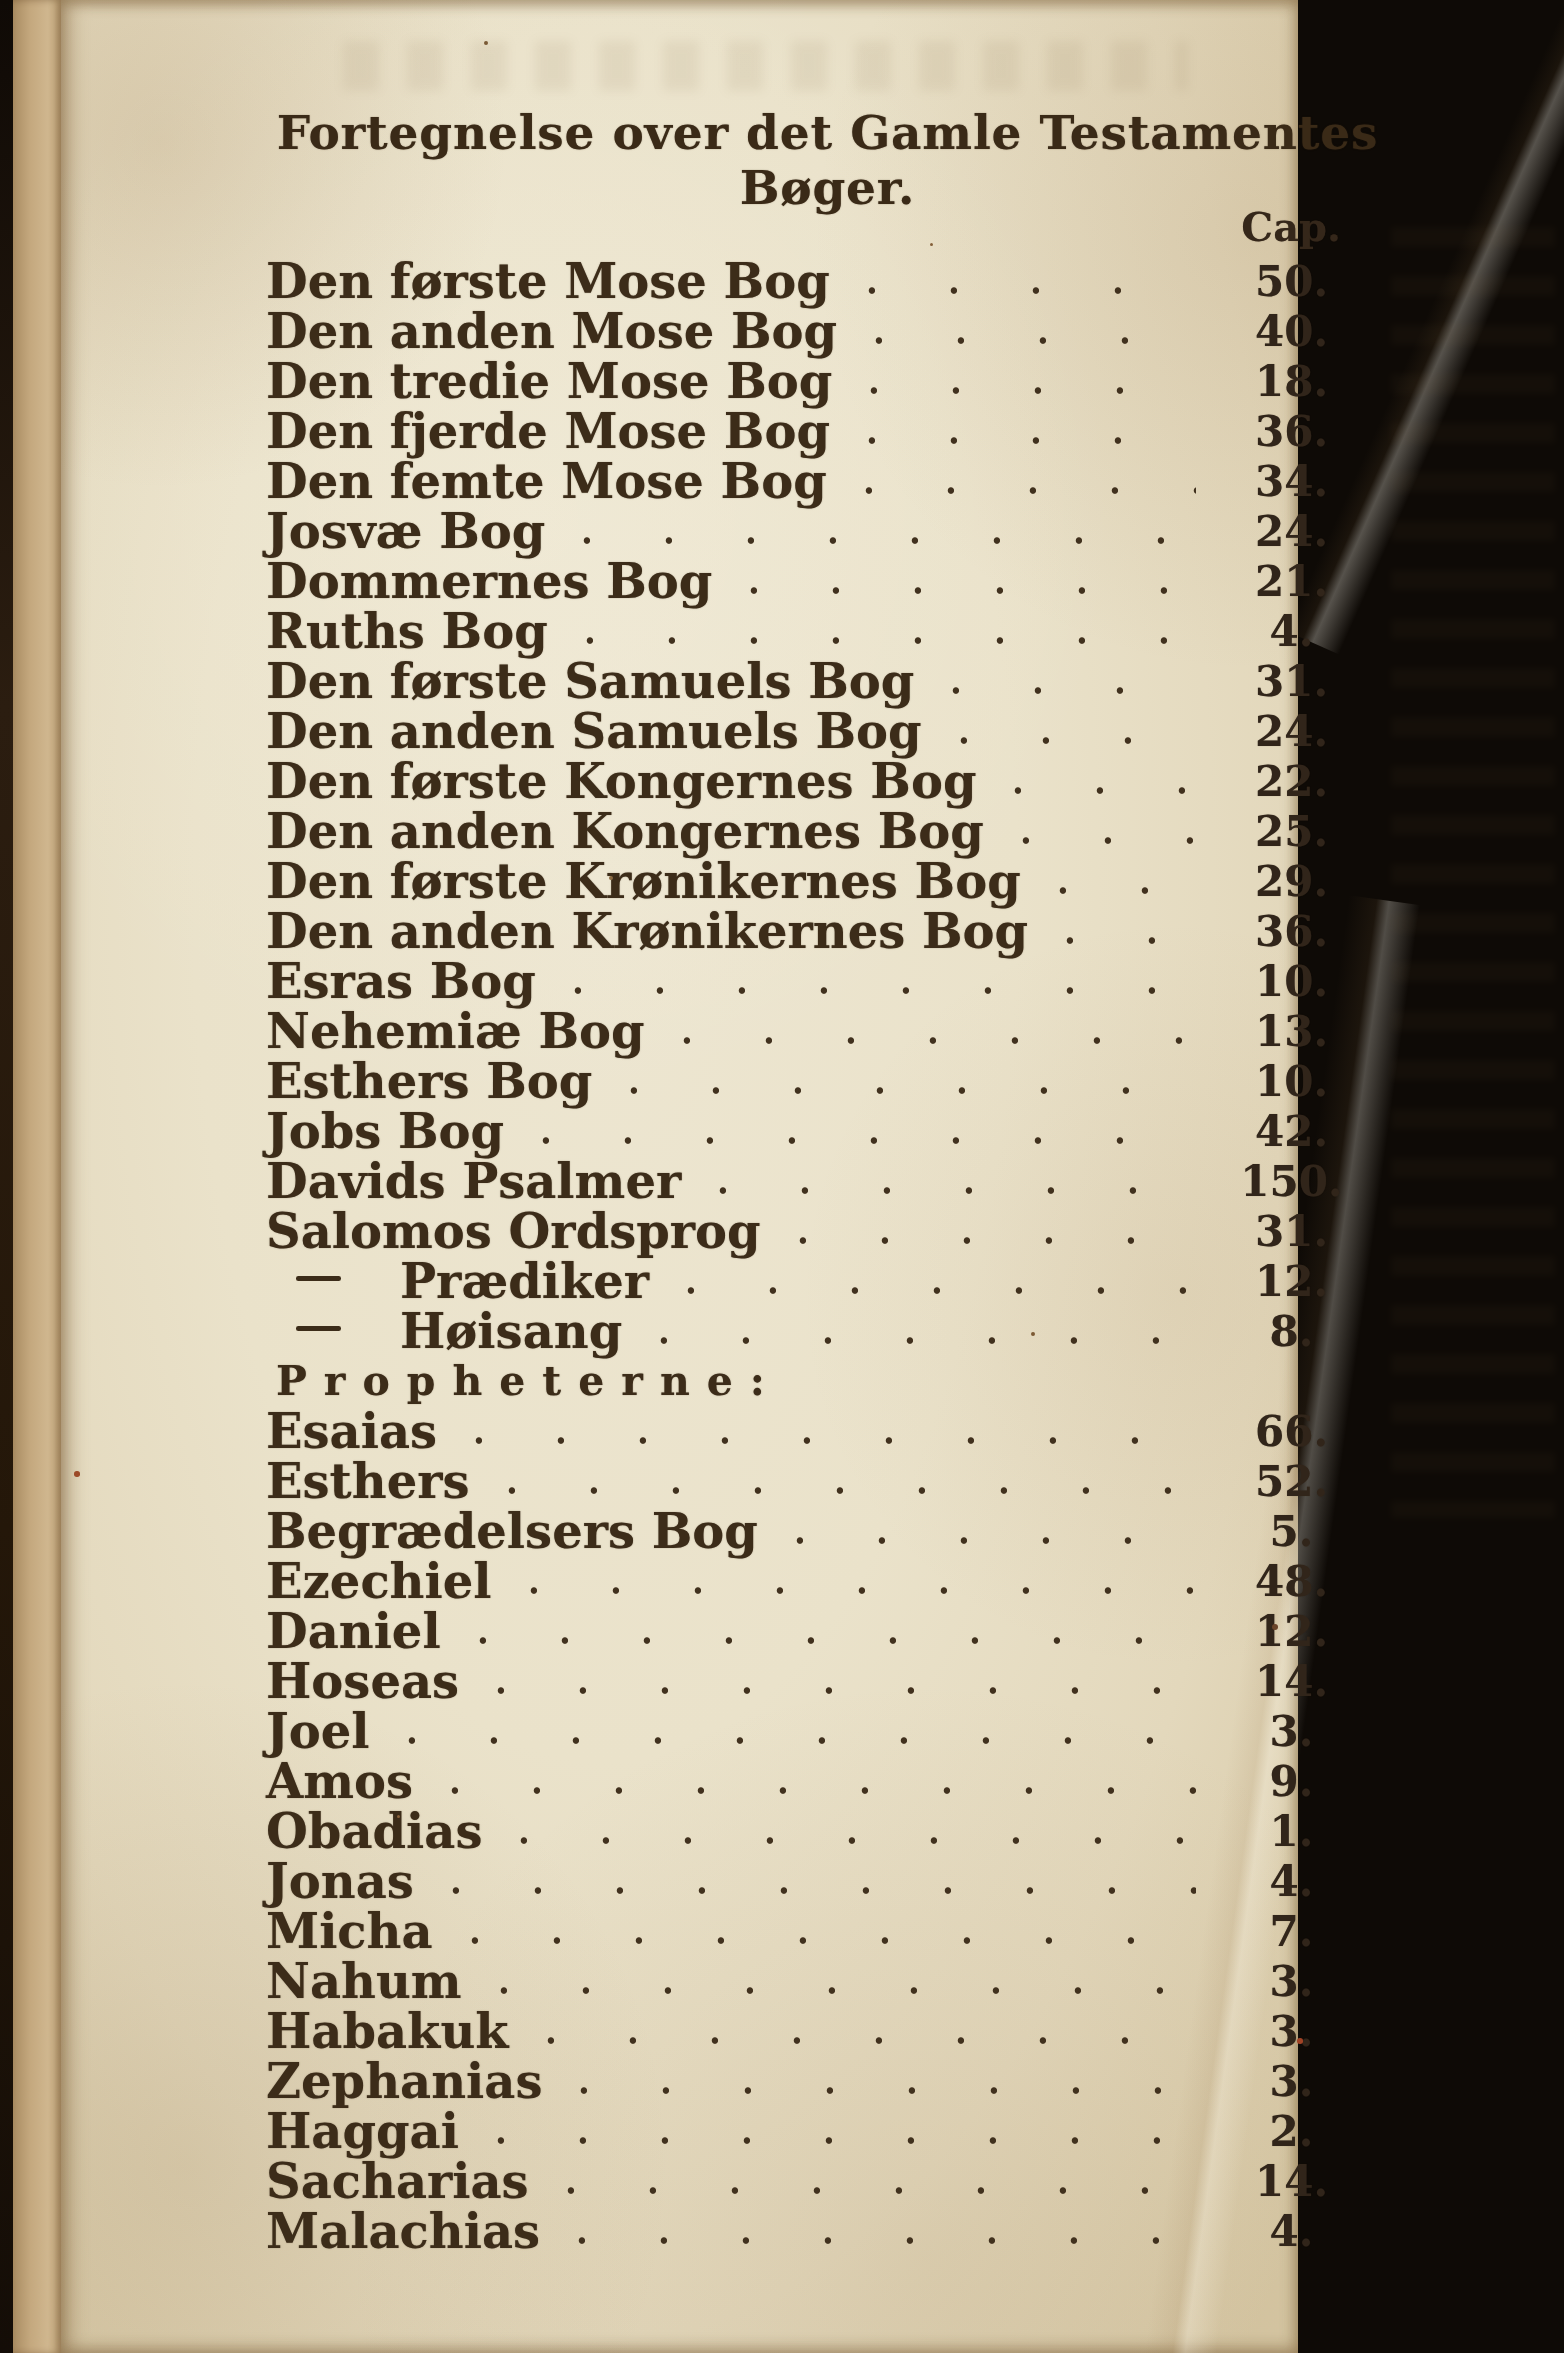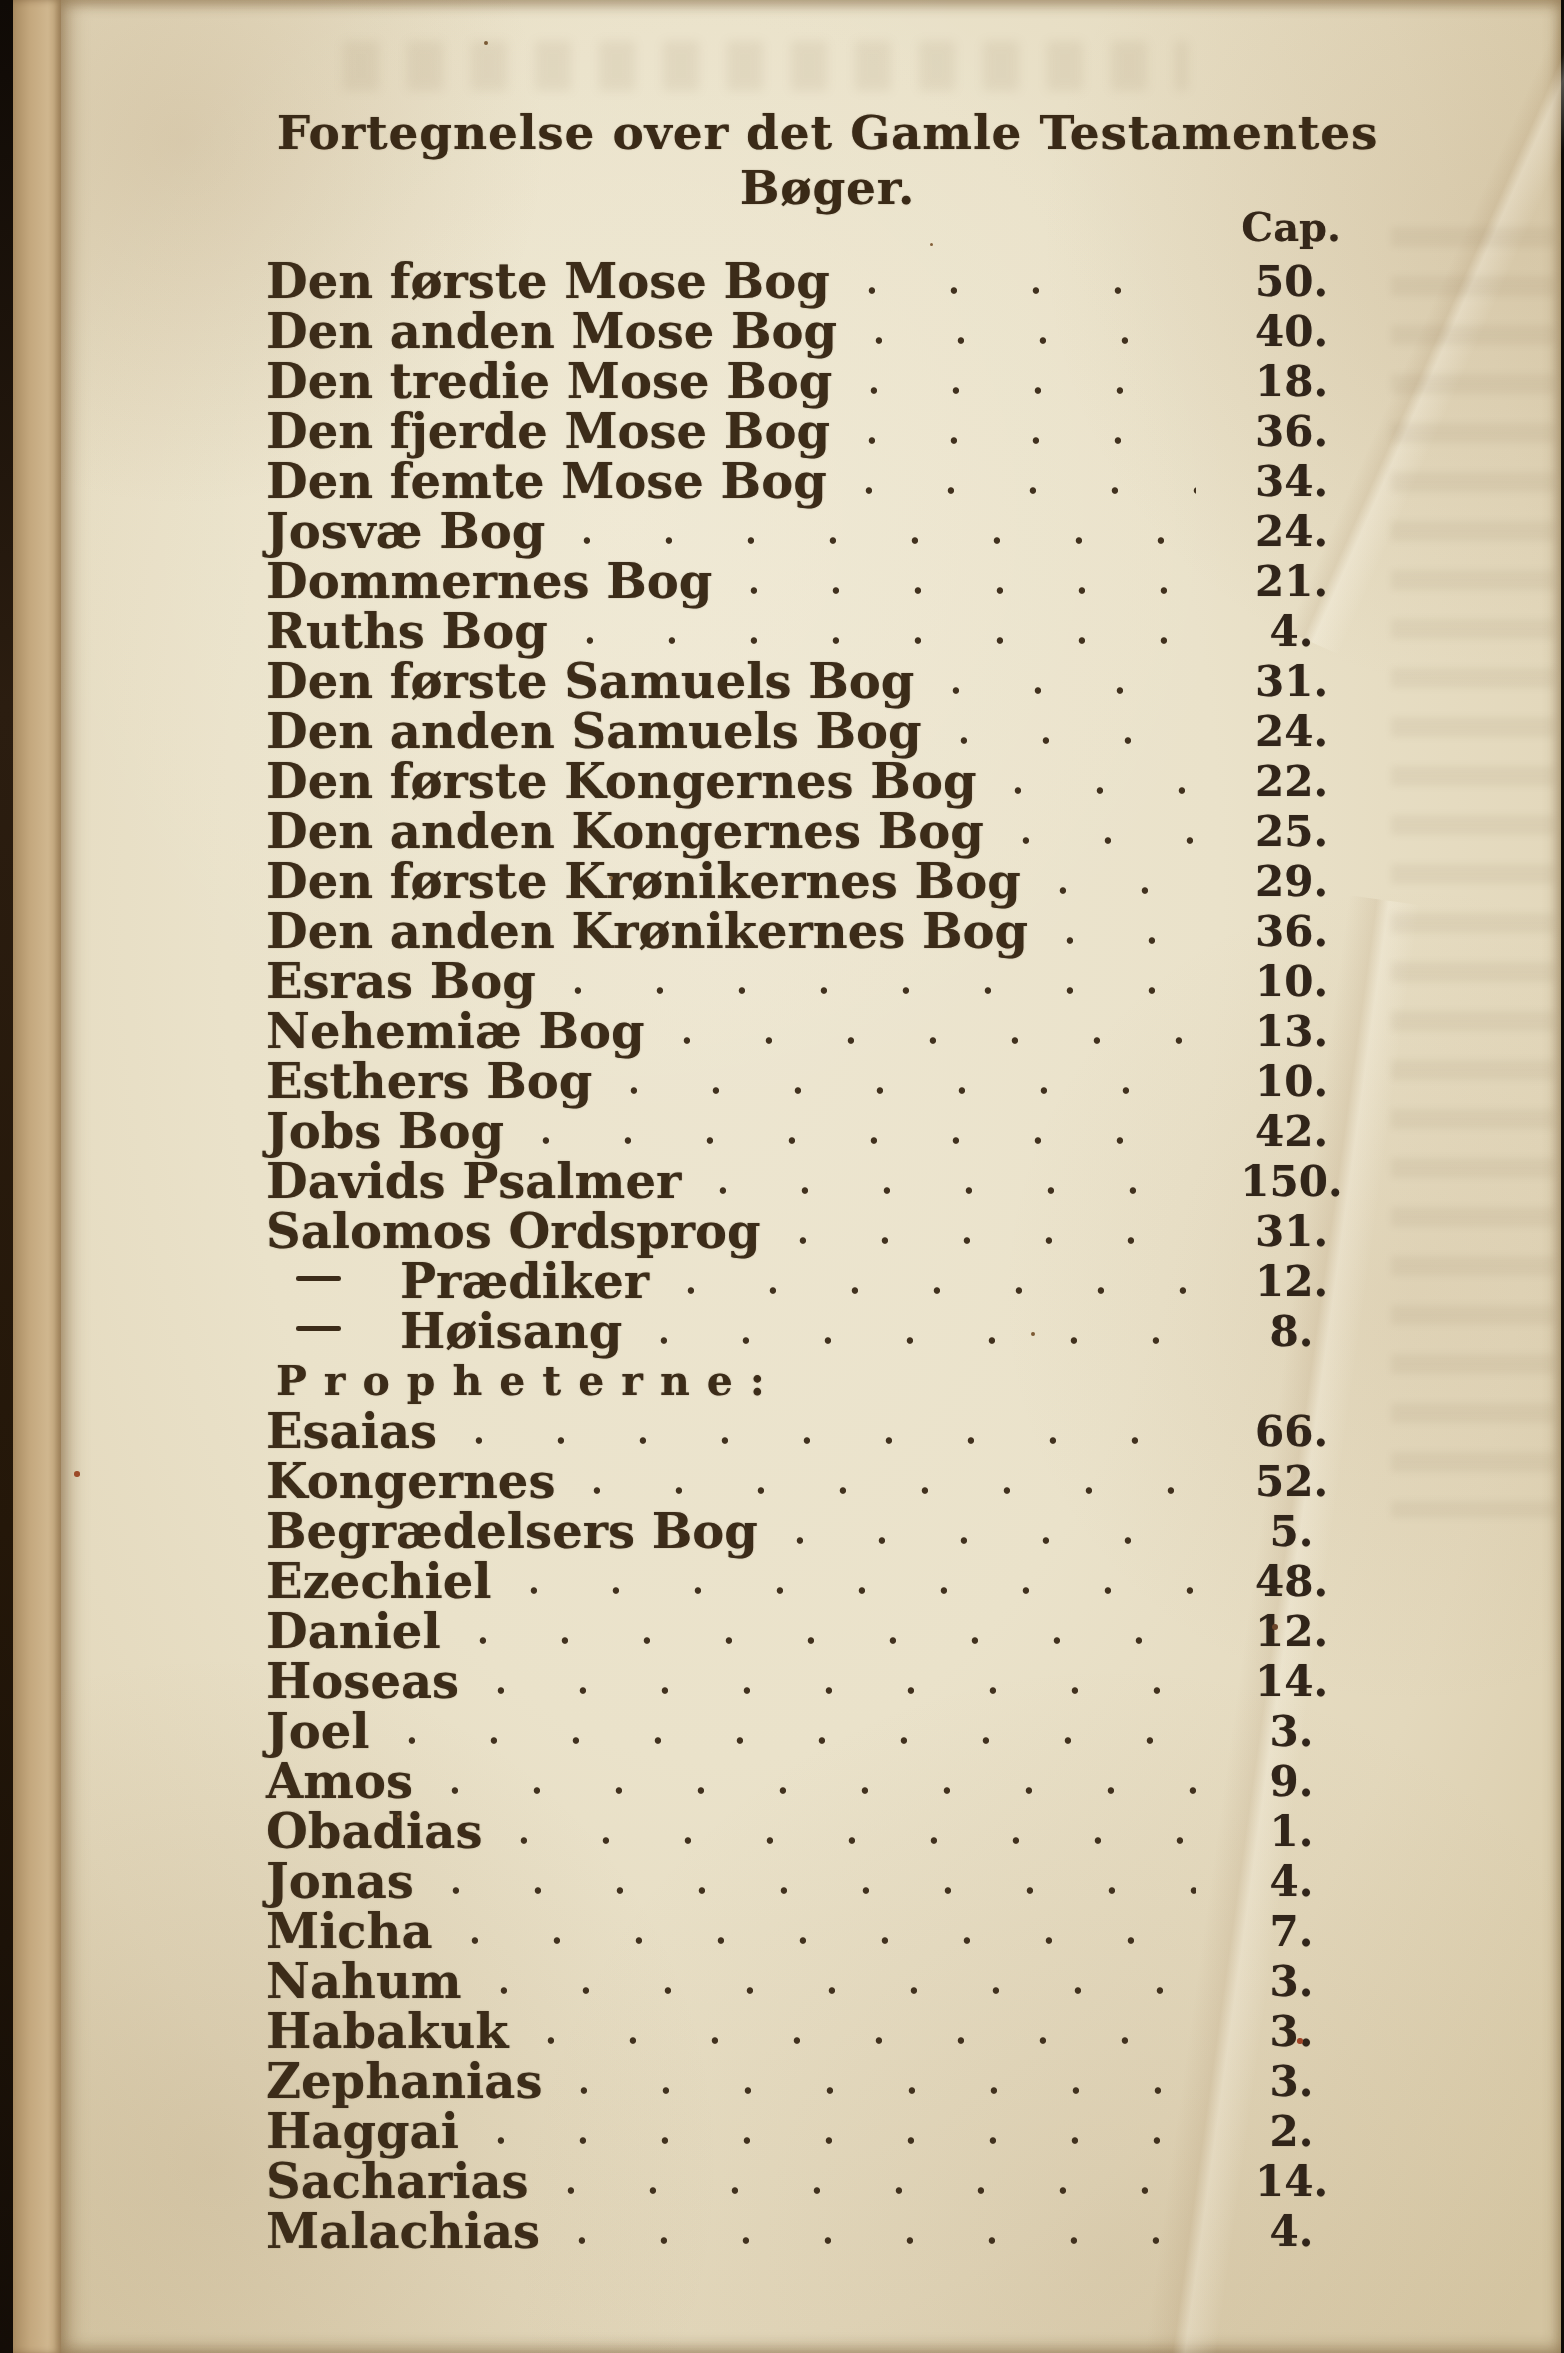--- a/index.html
+++ b/index.html
@@ -7,21 +7,21 @@
         font-family:"DejaVu Serif","Liberation Serif",serif;}
 
   
   .edge-black{position:absolute;left:0;top:0;width:12.5px;height:100%;
     background:linear-gradient(180deg,#0f0a06,#2b1d10 30%,#241709 65%,#140d07);}
   .under-page{position:absolute;left:12.5px;top:0;width:49px;height:100%;
     background:linear-gradient(90deg,#a98c62,#c4a87e 35%,#cfb68e 70%,#c3a87c);
     box-shadow:inset -4.7px 0 7.8px rgba(90,62,30,.45);}
 
   
-  .page{position:absolute;left:61px;top:0;width:1500px;height:2354px;
+  .page{position:absolute;left:61px;top:0;width:1237px;height:2354px;
     background:
       radial-gradient(ellipse at 44% 38%, #ede6d1 0%, #eae2ca 42%, #e3d8bc 70%, #d6c7a4 96%),
       #e7dec5;
     box-shadow:inset 11px 0 17px rgba(120,90,50,.35), inset 0 6.3px 11px rgba(120,90,50,.28),
                inset 0 -7.8px 14px rgba(110,85,48,.25), inset -6.3px 0 12.5px rgba(120,92,52,.22);}
 
   
   .mottle{position:absolute;inset:0;pointer-events:none;
     background:
       radial-gradient(circle at 8% 6%, rgba(150,115,70,.18), transparent 14%),
@@ -195,21 +195,21 @@
         </div>
         <div class="row section">
           <span class="section-label">Propheterne:</span>
         </div>
         <div class="row">
           <span class="label">Esaias</span>
           <span class="leader"></span>
           <span class="cap">66.</span>
         </div>
         <div class="row">
-          <span class="label">Kongernes</span>
+          <span class="label">Esthers</span>
           <span class="leader"></span>
           <span class="cap">52.</span>
         </div>
         <div class="row">
           <span class="label">Begrædelsers Bog</span>
           <span class="leader"></span>
           <span class="cap">5.</span>
         </div>
         <div class="row">
           <span class="label">Ezechiel</span>

